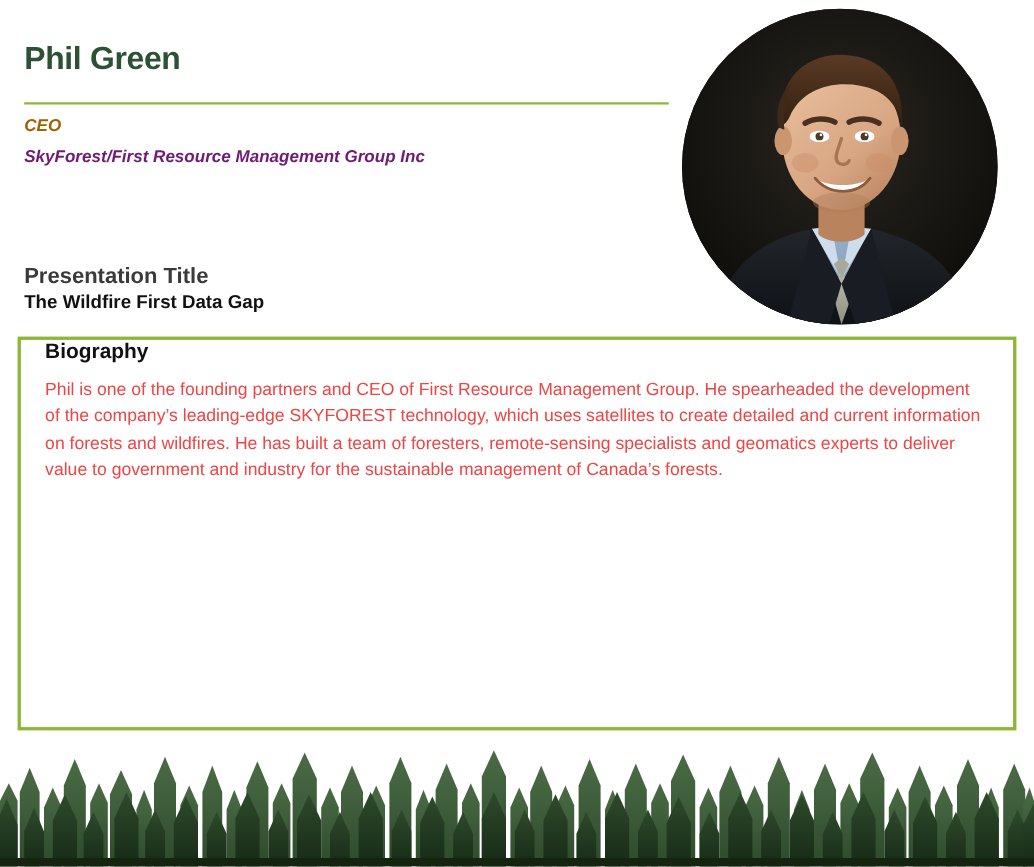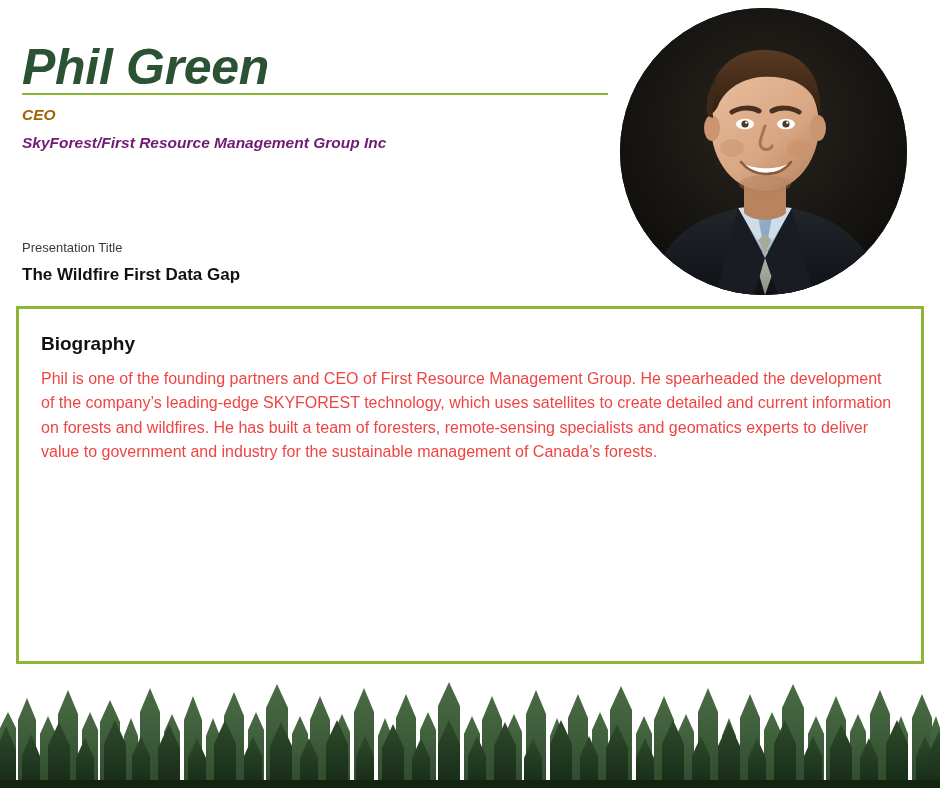--- a/index.html
+++ b/index.html
@@ -20,25 +20,24 @@
   
   .header {
     position: absolute;
     top: 0; left: 0;
     width: 620px;
   }
   .speaker-name {
     position: absolute;
     left: 22px;
     top: 38px;
-    font-size: 50px;
+    font-size: 29px;
     font-weight: bold;
     color: #2c5234;
     letter-spacing: -0.3px;
-    font-style: italic;
   }
   .name-rule {
     position: absolute;
     left: 22px;
     top: 93px;
     width: 586px;
     height: 2px;
     background: #8cb633;
   }
   .speaker-role {
@@ -73,42 +72,43 @@
     overflow: hidden;
     background: #0c0b09;
   }
   .portrait svg { display: block; width: 100%; height: 100%; }
 
   
   .pres-label {
     position: absolute;
     left: 22px;
     top: 240px;
-    font-size: 13px;
+    font-size: 20px;
     color: #3a3a3a;
+    font-weight: bold;
   }
   .pres-title {
     position: absolute;
     left: 22px;
     top: 265px;
     font-size: 17px;
     font-weight: bold;
     color: #111111;
   }
 
   
   .bio-box {
     position: absolute;
     left: 16px;
     top: 306px;
     width: 908px;
     height: 358px;
     border: 3px solid #8cb633;
     background: #ffffff;
-    padding: 24px 22px 10px 22px;
+    padding: 0 22px 10px 22px;
   }
   .bio-heading {
     font-size: 19px;
     font-weight: bold;
     color: #111111;
     margin-bottom: 12px;
   }
   .bio-para {
     font-size: 16px;
     line-height: 1.52;

